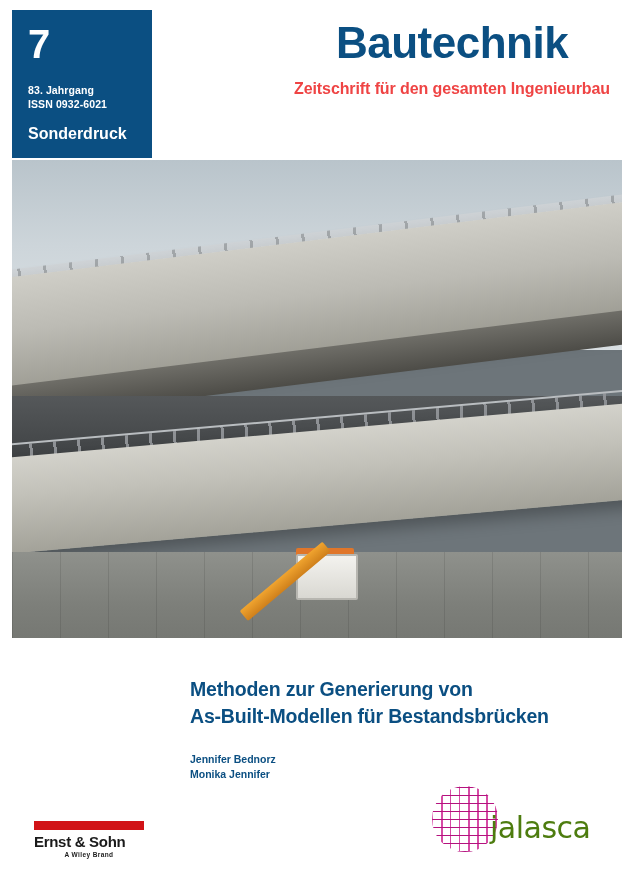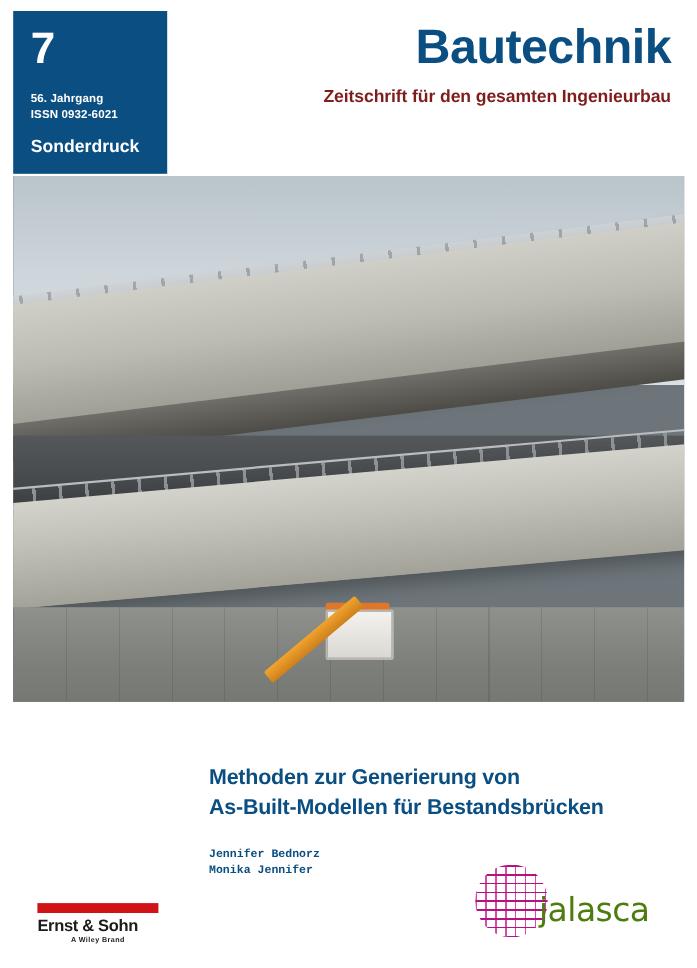--- a/index.html
+++ b/index.html
@@ -55,34 +55,34 @@
   }
   .issue-special {
     margin-top: 14px;
     font-size: 16px;
     font-weight: bold;
   }
   .brand {
     position: absolute;
     right: 24px;
     top: 18px;
-    text-align: right;
+    text-align: center;
   }
   .brand-title {
     font-size: 44px;
     font-weight: bold;
     color: #0b4f82;
     letter-spacing: -0.5px;
     line-height: 50px;
   }
   .brand-sub {
     margin-top: 12px;
     font-size: 16px;
     font-weight: bold;
-    color: #7f1d1d;
+    color: #ef4444;
     letter-spacing: -0.1px;
   }
 
   
   .photo {
     position: absolute;
     left: 12px;
     top: 160px;
     width: 610px;
     height: 478px;
@@ -176,37 +176,36 @@
     position: absolute;
     left: 284px; top: 388px; width: 58px; height: 8px;
     background: #e0762a;
     border-radius: 2px 2px 0 0;
   }
 
   
   .title-block {
     position: absolute;
     left: 190px;
-    top: 694px;
+    top: 676px;
     width: 430px;
   }
   .article-title {
     font-size: 19.5px;
     font-weight: bold;
     color: #0b4f82;
     line-height: 27px;
     letter-spacing: -0.2px;
   }
   .authors {
     margin-top: 22px;
     font-size: 10.5px;
     font-weight: bold;
     color: #0b4f82;
     line-height: 14.5px;
-    font-family: Liberation Mono, monospace;
   }
 
   
   .ernst-sohn {
     position: absolute;
     left: 34px;
     bottom: 22px;
     width: 110px;
     margin-top: 20px;
   }
@@ -258,21 +257,21 @@
 </head>
 <body>
 
 <div class="page">
 
   <div class="header">
 
     <div class="issue-box">
       <div class="issue-number">7</div>
       <div class="issue-meta">
-        <div>56. Jahrgang</div>
+        <div>83. Jahrgang</div>
         <div>ISSN 0932-6021</div>
       </div>
       <div class="issue-special">Sonderdruck</div>
     </div>
 
     <div class="brand">
       <div class="brand-title">Bautechnik</div>
       <div class="brand-sub">Zeitschrift für den gesamten Ingenieurbau</div>
     </div>
   </div>

